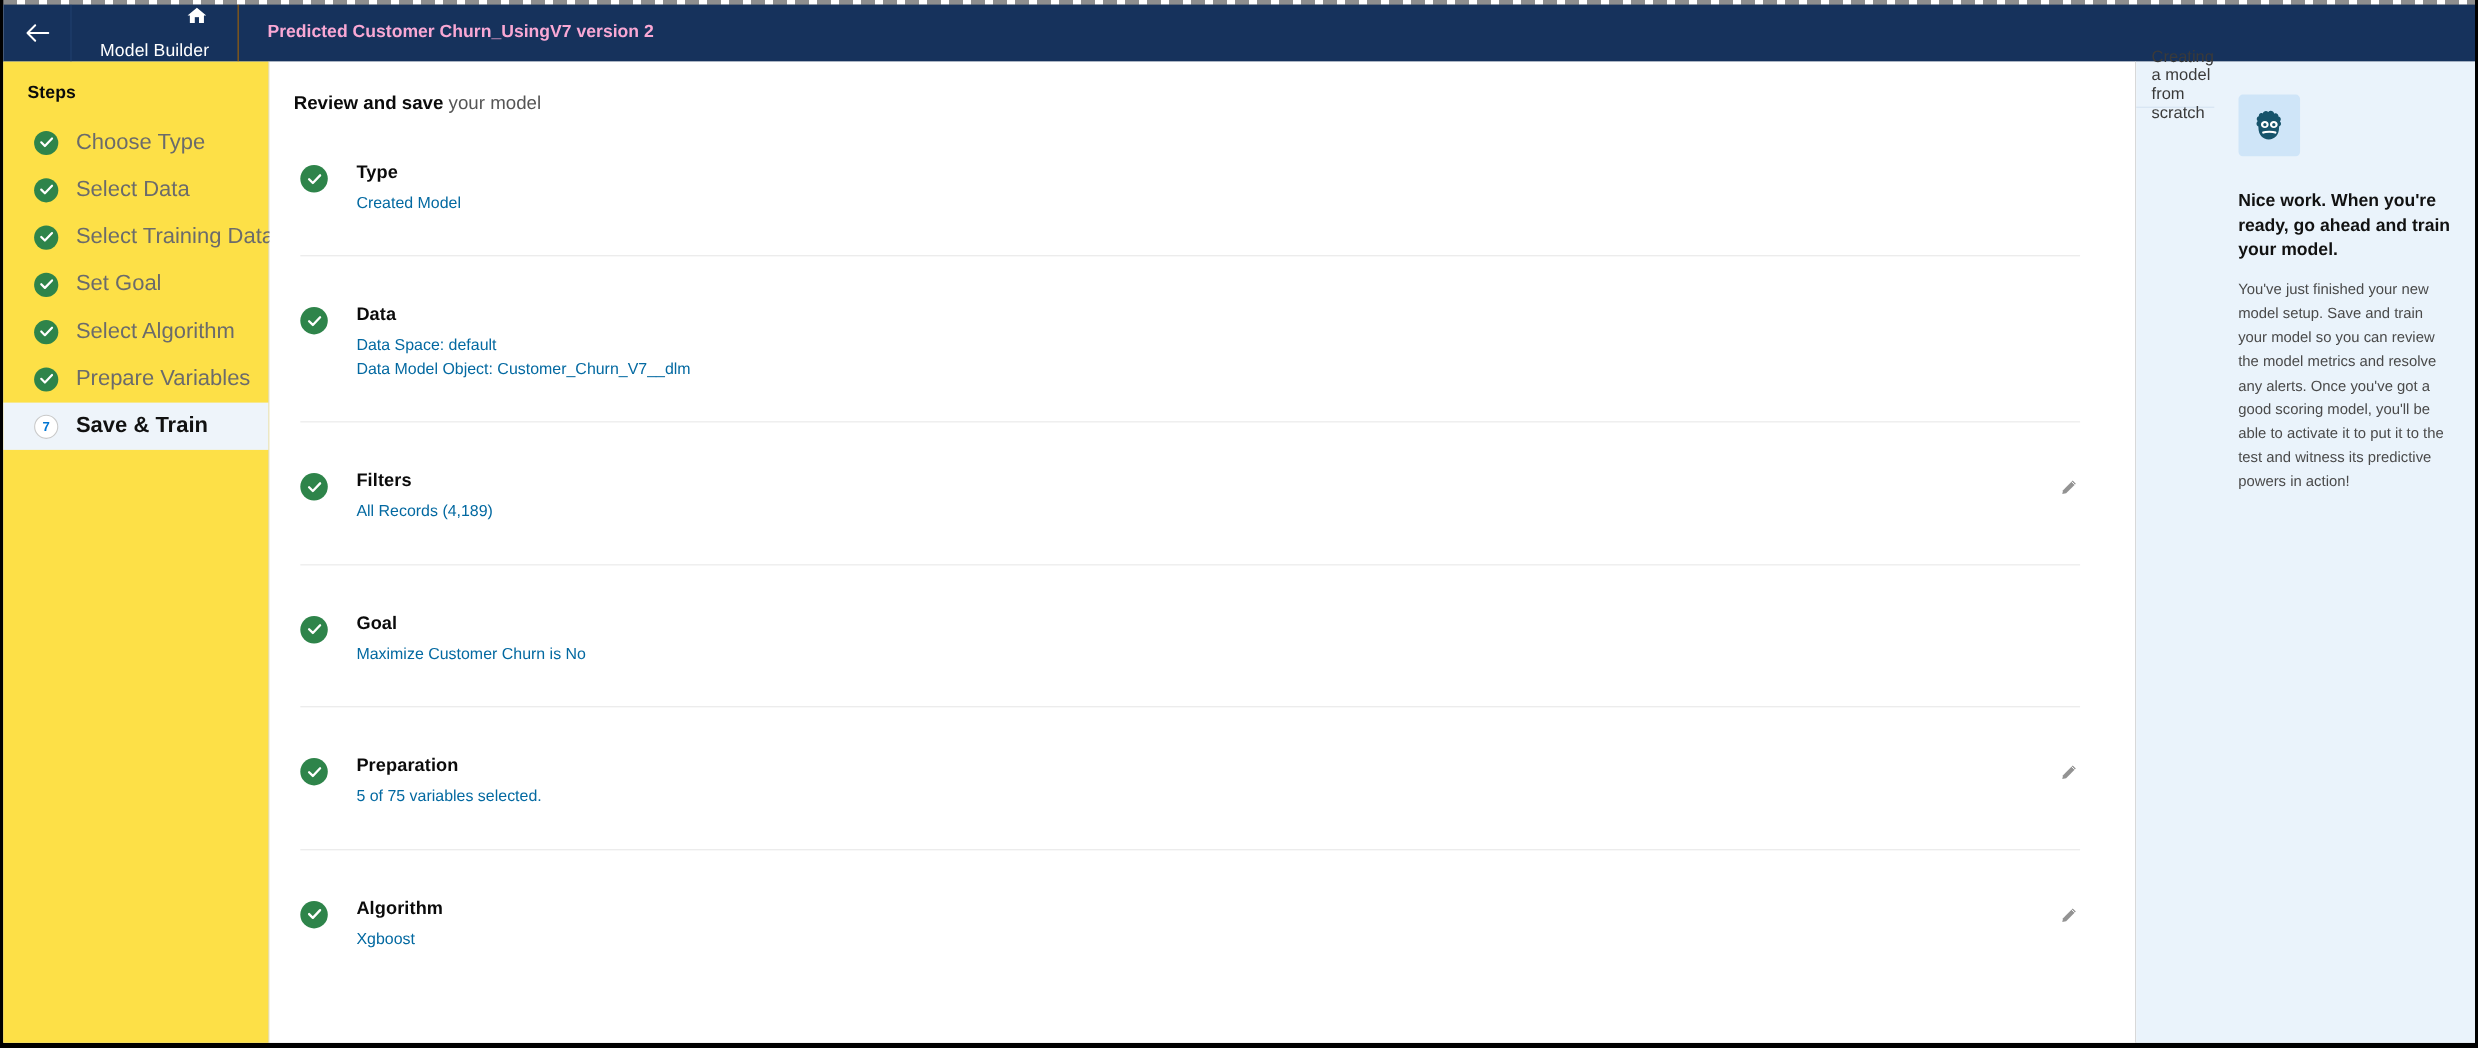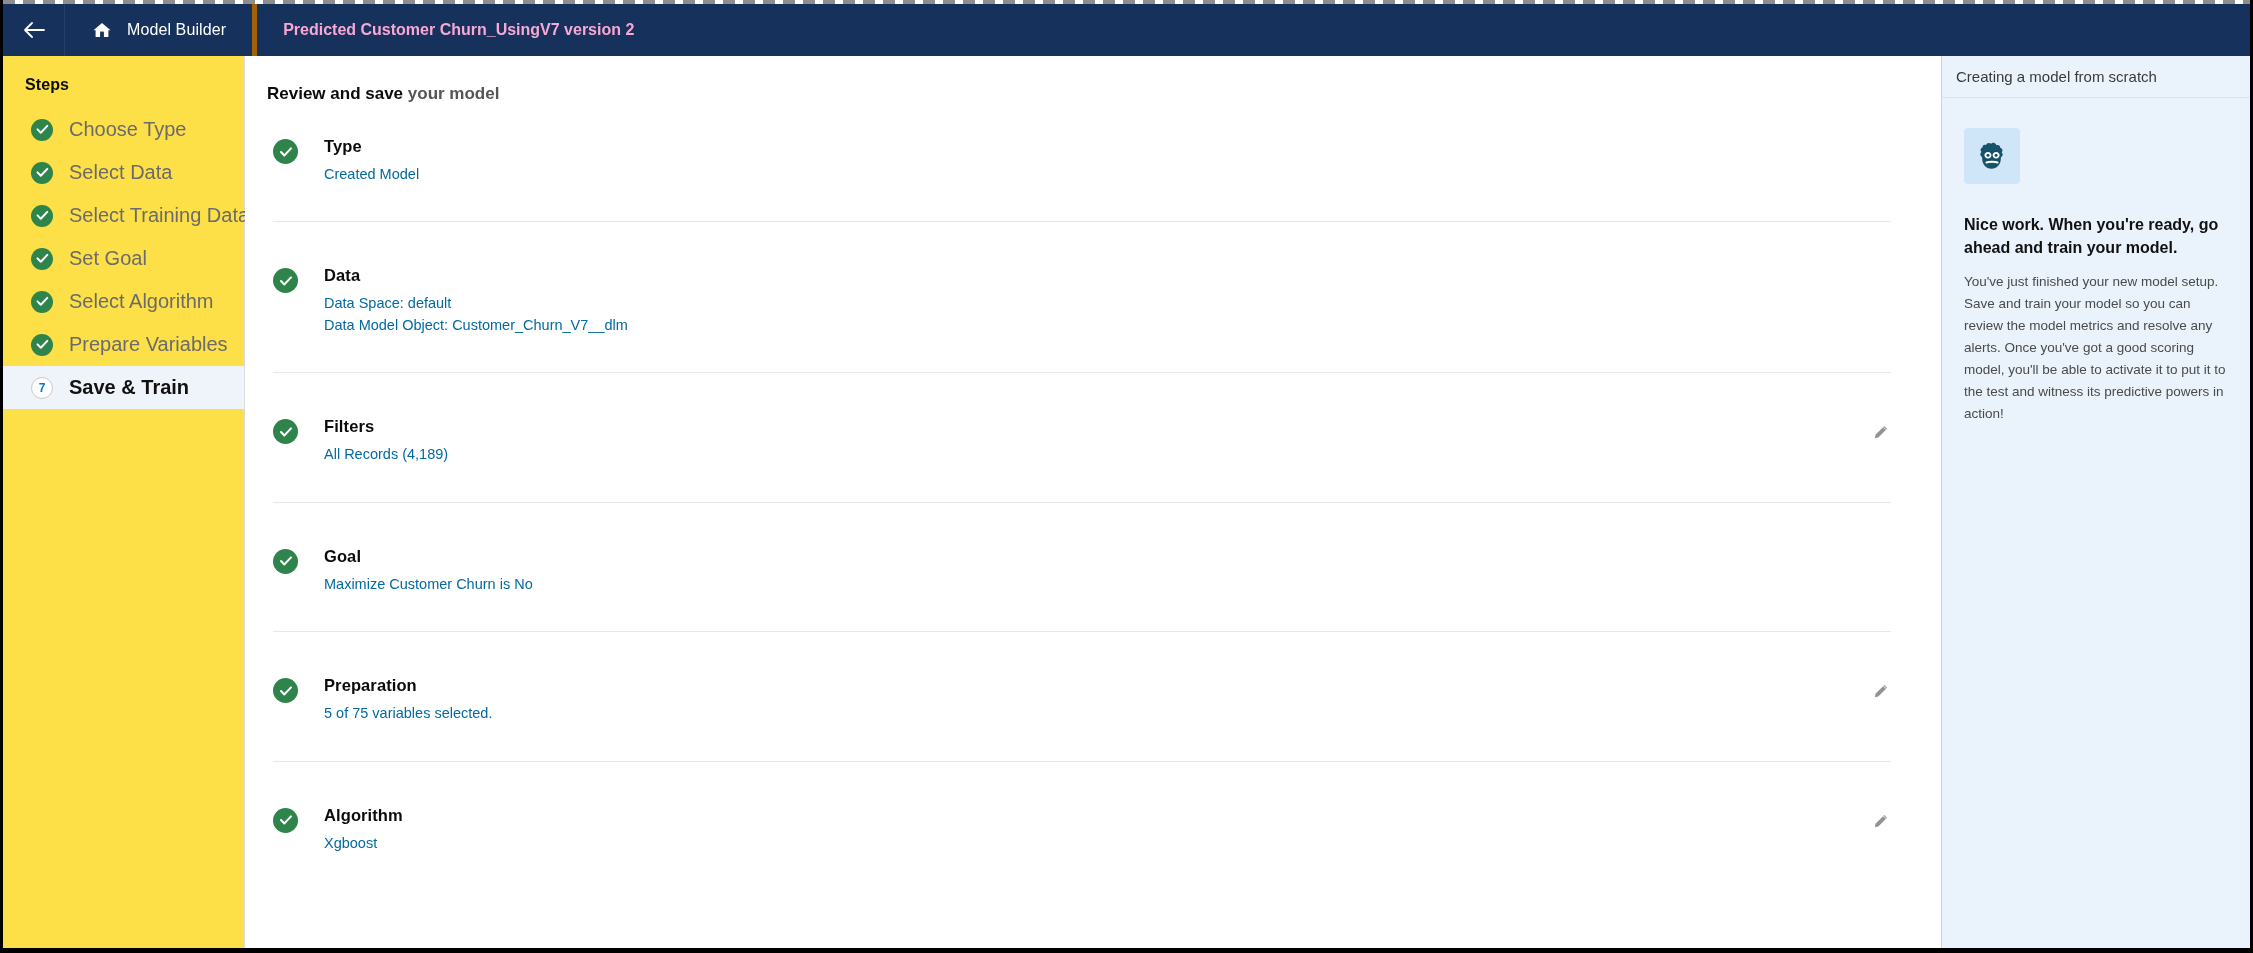--- a/index.html
+++ b/index.html
@@ -37,24 +37,25 @@
     width: 62px;
     display: flex;
     align-items: center;
     justify-content: center;
     cursor: pointer;
     border-right: 1px solid #20406e;
   }
   .topbar-back svg { display: block; }
   .topbar-app {
     display: flex;
-    align-items: center;
+    align-items: flex-end;
     gap: 14px;
     padding: 0 26px;
-    border-right: 5px solid #a16207;
+    border-right: 1px solid #a16207;
+    flex-direction: column;
   }
   .topbar-app-icon {
     width: 22px; height: 22px;
     display: flex; align-items: center; justify-content: center;
   }
   .topbar-app-label {
     font-size: 16px;
     color: #ffffff;
     letter-spacing: .1px;
     white-space: nowrap;
@@ -138,22 +139,21 @@
     background: #ffffff;
     border-right: 1px solid #d4d4d4;
     padding: 28px 0 0 0;
     overflow: hidden;
     min-width: 0;
   }
   .review-heading {
     font-size: 17px;
     color: #555555;
     padding-left: 22px;
-    margin-bottom: 33px;
-    font-weight: bold;
+    margin-bottom: 44px;
   }
   .review-heading b { color: #0b0b0b; }
 
   .sections { padding: 0 0 0 28px; }
 
   .section {
     position: relative;
     padding: 0 0 0 0;
   }
   .section-inner {
@@ -204,21 +204,21 @@
   }
   .gap-after        { height: 36px; }
   .gap-before       { height: 44px; }
 
   
   .help {
     width: 308px;
     flex: 0 0 308px;
     background: #EAF3FB;
     display: flex;
-    flex-direction: column;
+    flex-direction: row;
   }
   .help-header {
     height: 42px;
     flex: 0 0 42px;
     display: flex;
     align-items: center;
     padding-left: 14px;
     font-size: 15px;
     color: #3a3a3a;
     border-bottom: 1px solid #d5e3f0;

